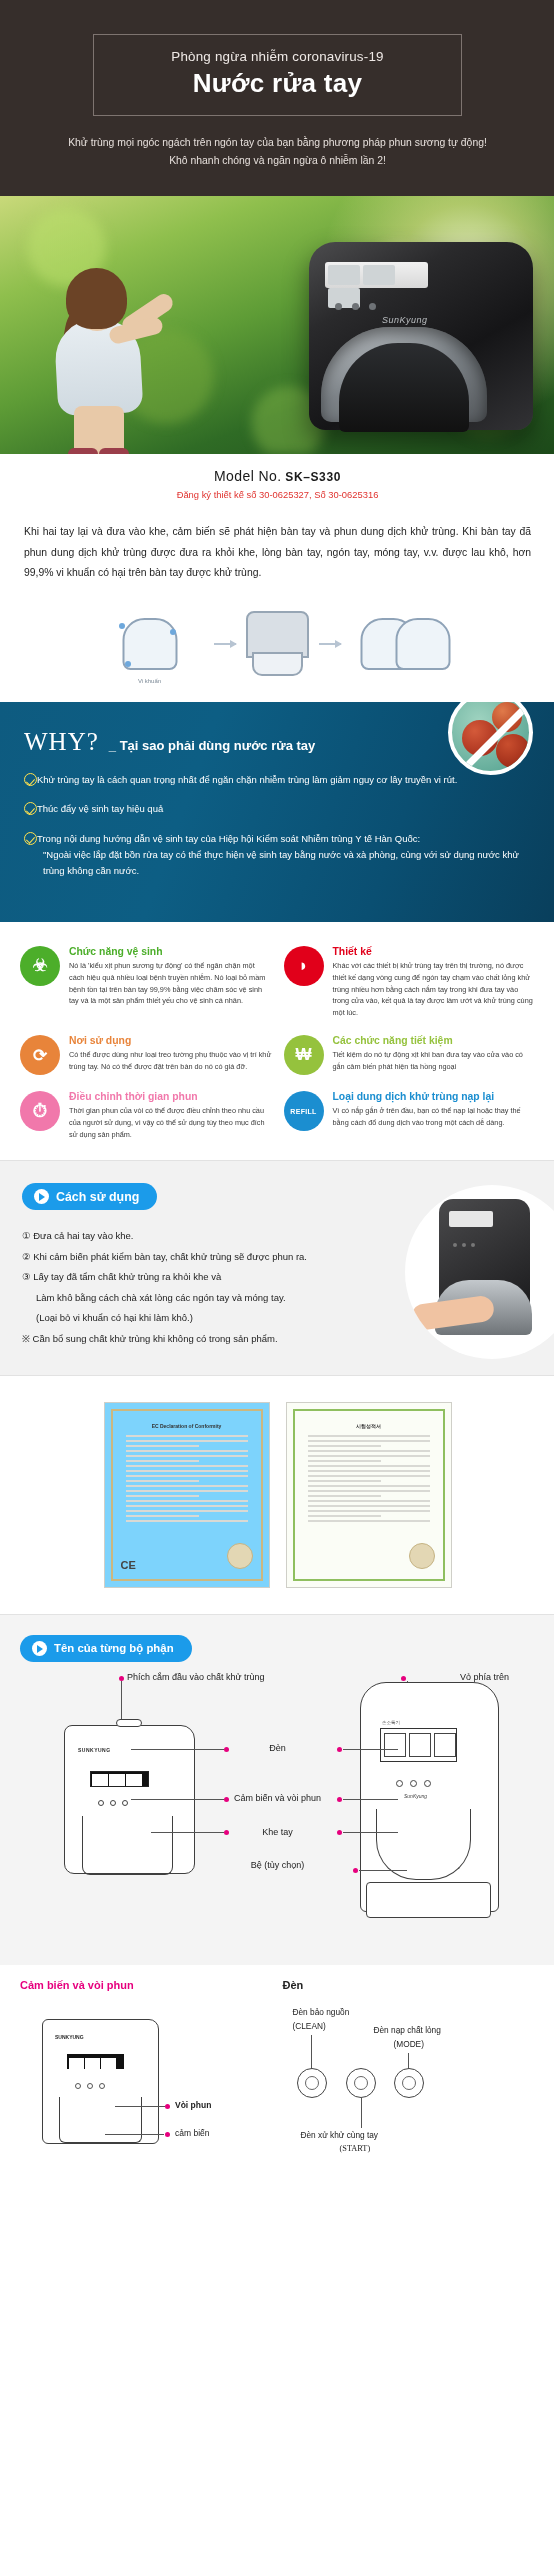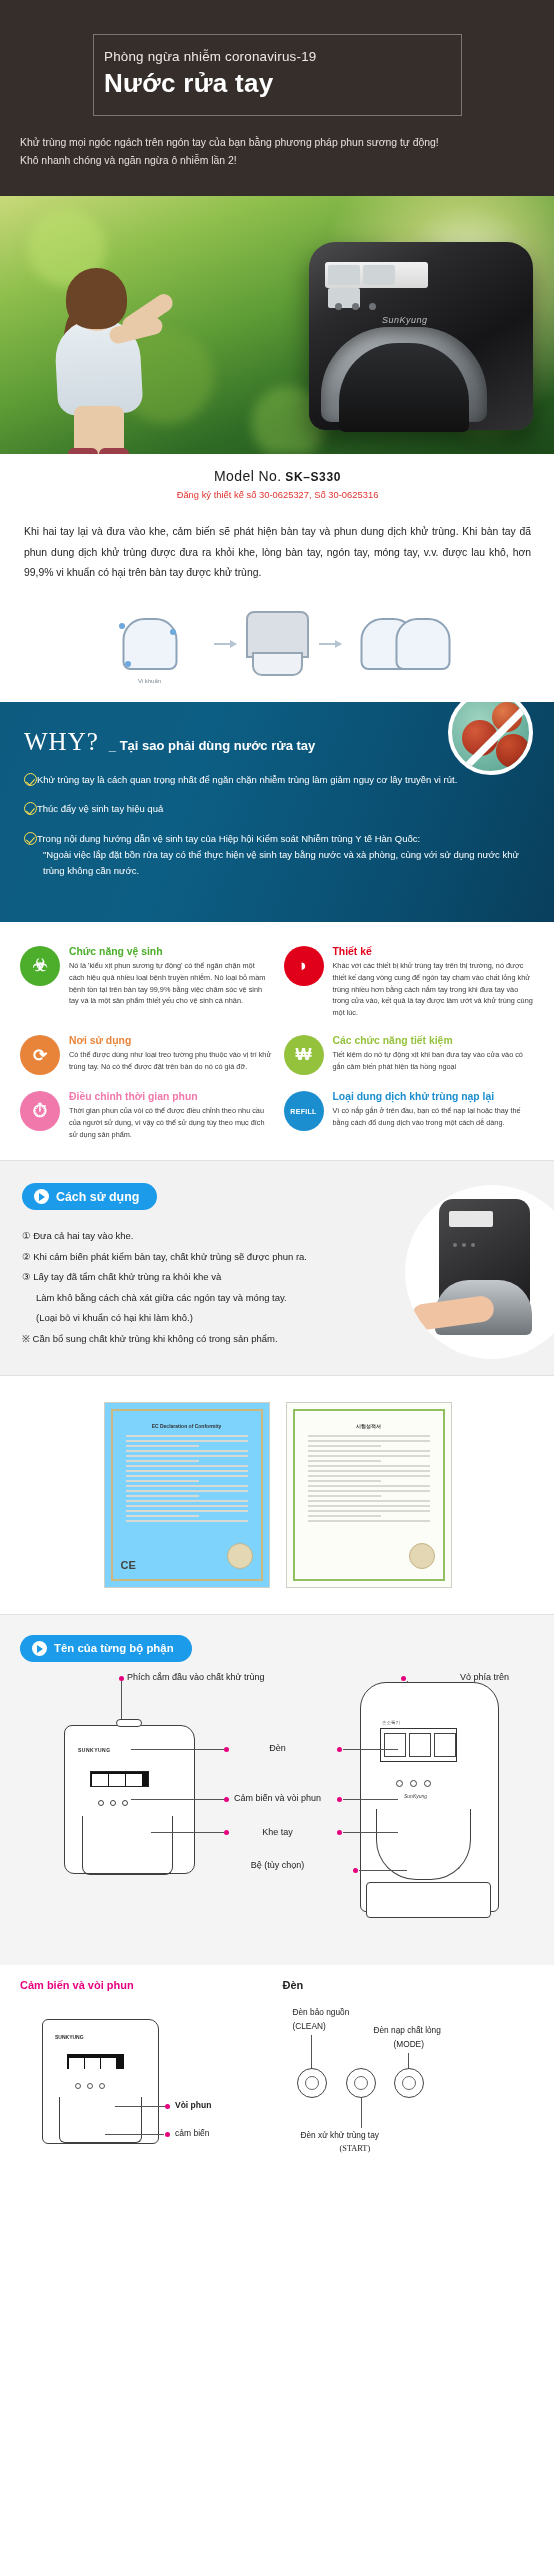--- a/index.html
+++ b/index.html
@@ -10,21 +10,22 @@
     color:#222;
     width:555px;
     height:2576px;
     overflow:hidden;
     position:relative;
   }
 
   
   .hero {
     background:#362e2b;
-    padding:34px 20px 26px;
+    padding:34px 8px 26px;
+    text-align:center;
     position:relative;
   }
   .hero-box {
     border:1px solid #7e7470;
     padding:14px 10px 16px;
     max-width:369px;
     margin:0 auto;
   }
   .hero-kicker {
     color:#efe9e6;
@@ -456,21 +457,21 @@
         <div class="sc"></div>
         <div class="ld"><i></i><i></i><i></i></div>
       </div>
     <div class="uslot"></div>
     <div class="hand"></div>
   </div>
   <div class="usage-list">
     <div>① Đưa cả hai tay vào khe.</div>
     <div>② Khi cảm biến phát kiểm bàn tay, chất khử trùng sẽ được phun ra.</div>
     <div>③ Lấy tay đã tẩm chất khử trùng ra khỏi khe và</div>
-    <div class="indent">Làm khô bằng cách chà xát giữa các ngón tay và móng tay.</div>
+    <div class="indent">Làm khô bằng cách chà xát lòng các ngón tay và móng tay.</div>
     <div class="indent">(Loại bỏ vi khuẩn có hại khi làm khô.)</div>
     <div>※ Cần bổ sung chất khử trùng khi không có trong sản phẩm.</div>
   </div>
 </section>
 
 <div class="divider"></div>
 
 <section class="certs">
   <div class="cert">
     <div class="cert-inner"></div>
@@ -617,18 +618,18 @@
       <div class="led-lbl" style="left:111px; top:38px;">(MODE)</div>
 
       <div class="lead-v" style="left:28px; top:34px; height:34px;"></div>
       <div class="lead-v" style="left:125px; top:52px; height:16px;"></div>
 
       <div class="led-circle" style="left:14px; top:67px;"></div>
       <div class="led-circle" style="left:63px; top:67px;"></div>
       <div class="led-circle" style="left:111px; top:67px;"></div>
 
       <div class="lead-v" style="left:78px; top:97px; height:30px;"></div>
-      <div class="led-lbl" style="left:18px; top:129px;">Đèn xử khử trùng tay</div>
+      <div class="led-lbl" style="left:18px; top:129px;">Đèn xử khử cùng tay</div>
       <div class="led-lbl" style="left:57px; top:143px;font-family:Liberation Serif, serif;">(START)</div>
     </div>
   </div>
 </section>
 
 
 </body></html>

